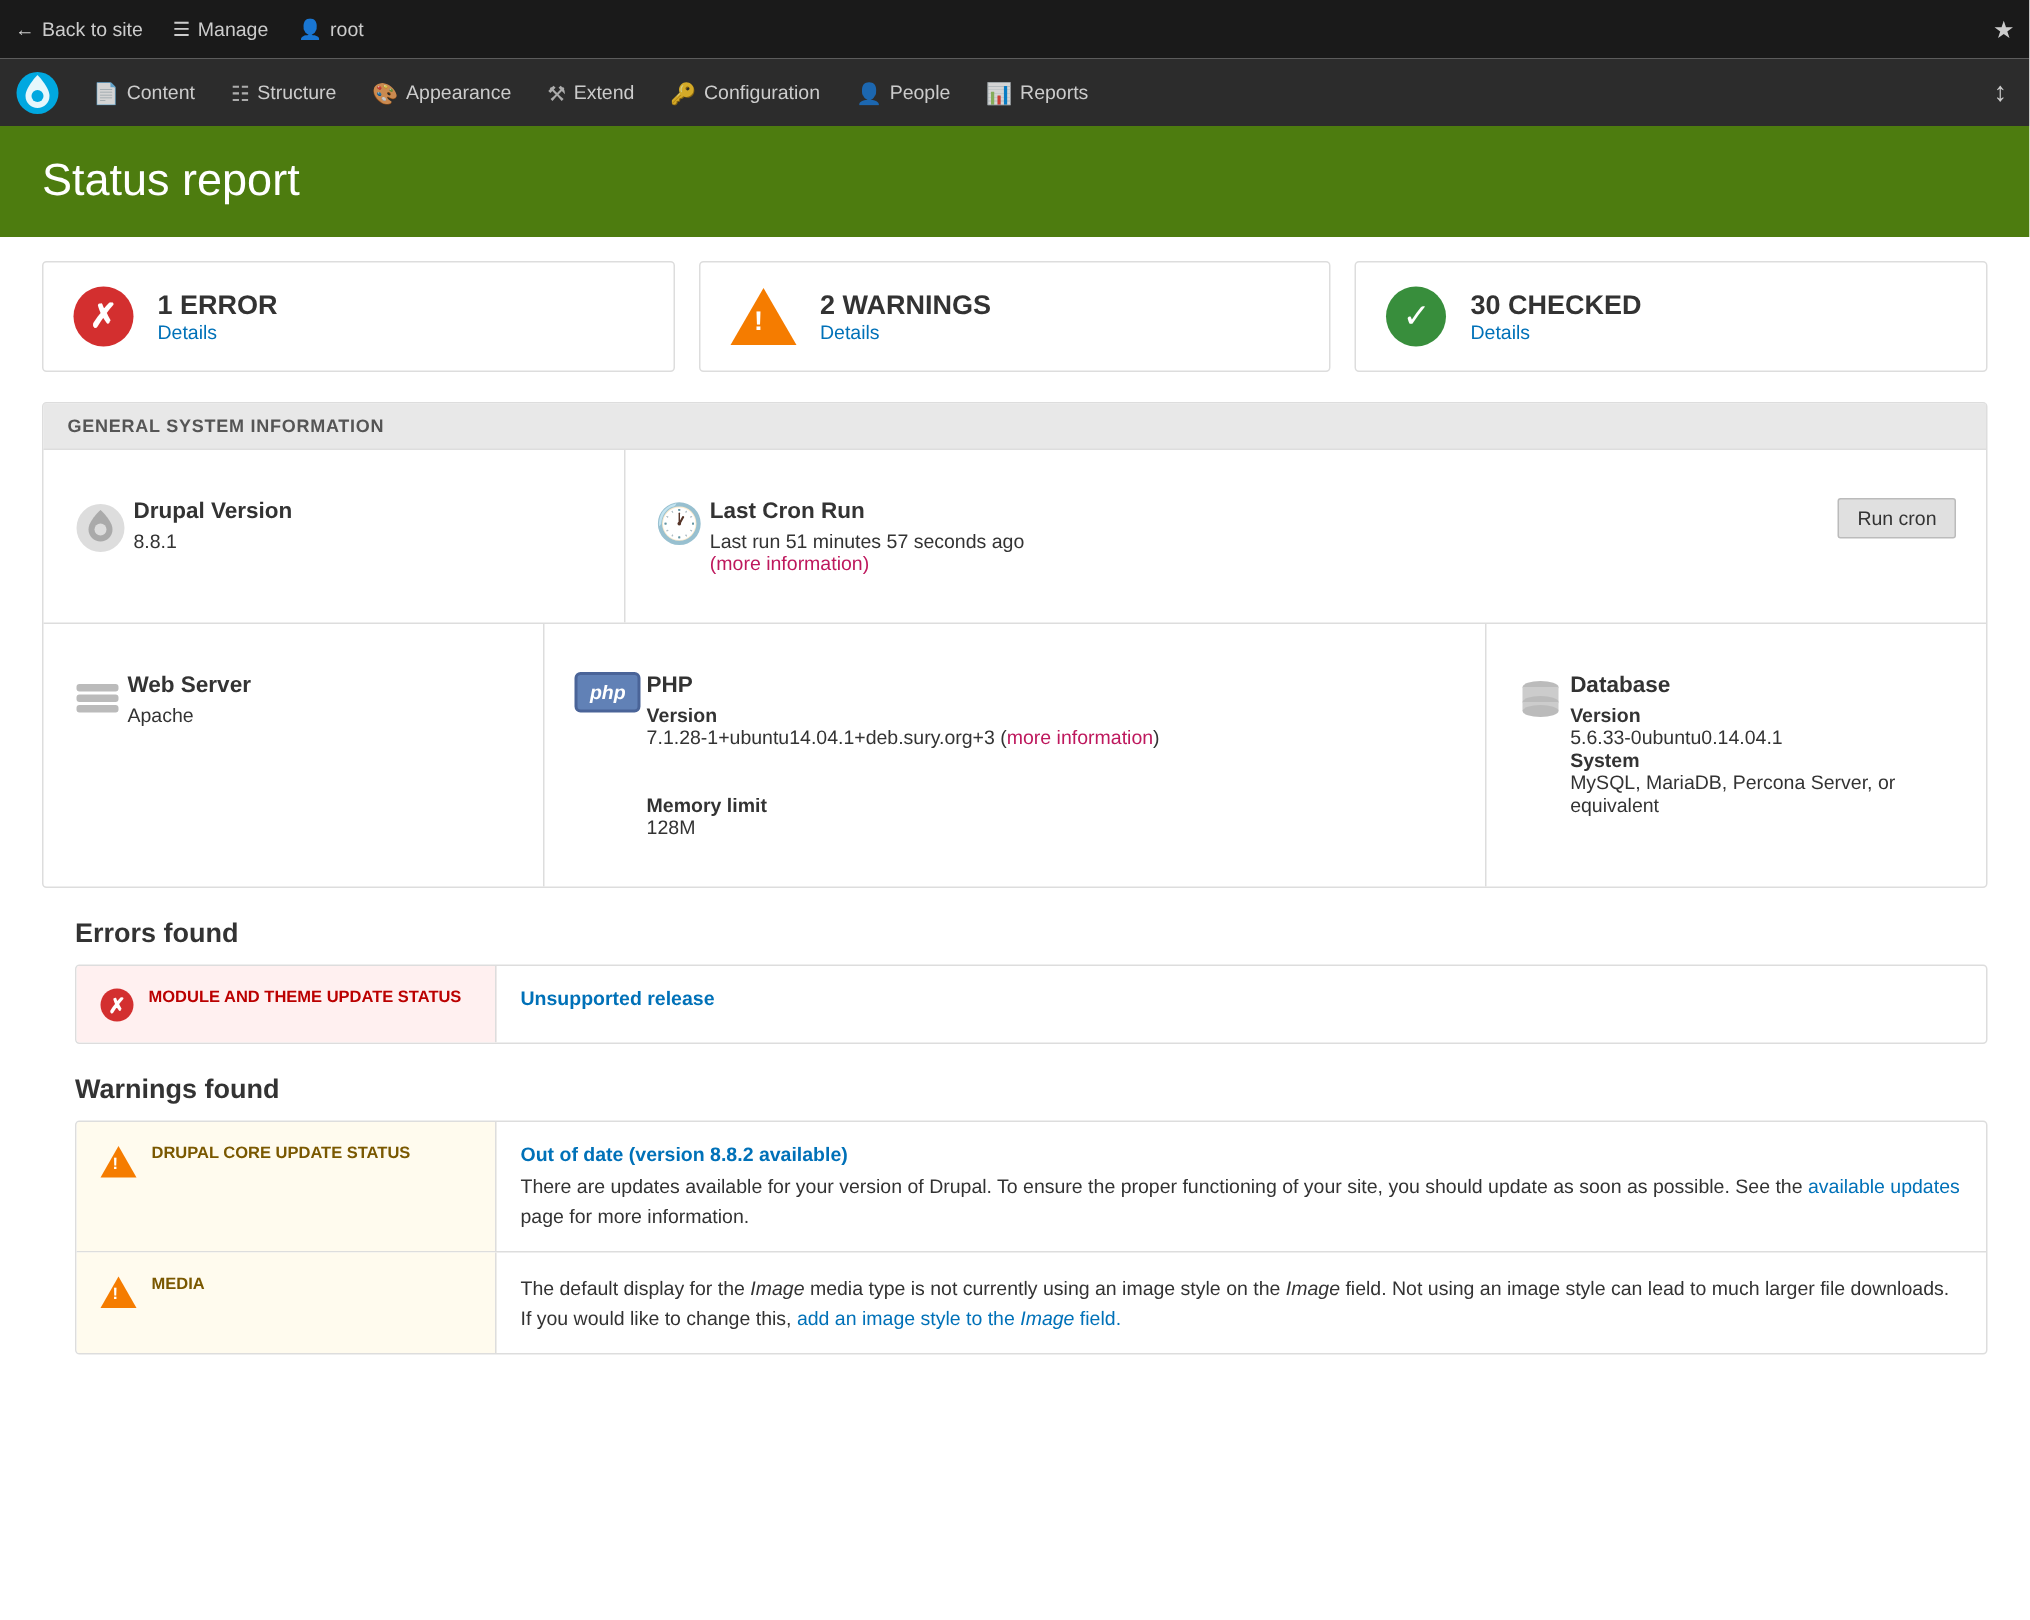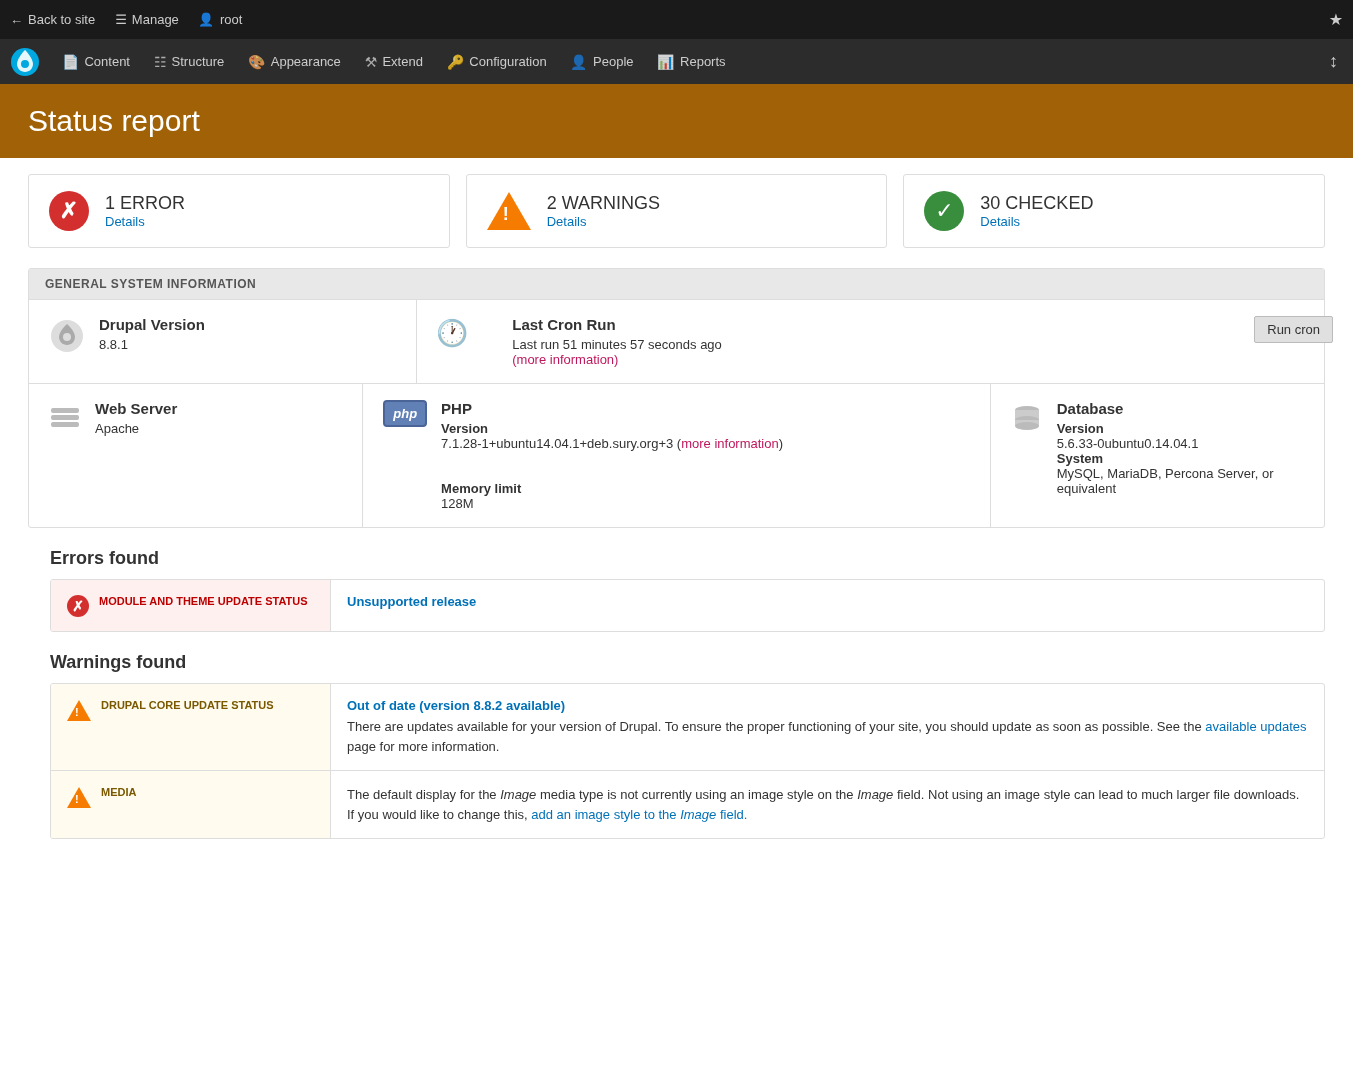--- a/index.html
+++ b/index.html
@@ -51,21 +51,21 @@
       padding: 0 12px;
       height: 45px;
       cursor: pointer;
       text-decoration: none;
     }
     .nav-item-icon { font-size: 14px; opacity: 0.8; }
     .nav-right { margin-left: auto; color: #ccc; padding: 0 10px; font-size: 18px; }
 
     
     .page-header {
-      background: #a16207;
+      background: #4d7c0f;
       padding: 20px 28px;
     }
     .page-header h1 {
       color: #fff;
       font-size: 30px;
       font-weight: 300;
     }
 
     
     .content {
@@ -91,21 +91,21 @@
       flex: 1;
       border: 1px solid #ddd;
       border-radius: 3px;
       display: flex;
       align-items: center;
       padding: 16px 20px;
       gap: 16px;
       background: #fff;
     }
     .summary-card .info { display: flex; flex-direction: column; }
-    .summary-card .count { font-size: 18px; font-weight: normal; color: #333; }
+    .summary-card .count { font-size: 18px; font-weight: bold; color: #333; }
     .summary-card .details-link { color: #0071b8; font-size: 13px; text-decoration: none; }
 
     
     .section {
       border: 1px solid #ddd;
       border-radius: 3px;
       margin-bottom: 20px;
     }
     .section-header {
       background: #e8e8e8;
@@ -114,24 +114,24 @@
       font-weight: bold;
       color: #555;
       letter-spacing: 0.5px;
       border-bottom: 1px solid #ddd;
     }
     .section-body {
       display: flex;
     }
     .section-cell {
       flex: 1;
-      padding: 16px 20px;
+      padding: 32px 20px;
       border-right: 1px solid #ddd;
       display: flex;
-      gap: 14px;
+      gap: 4px;
       align-items: flex-start;
     }
     .section-cell:last-child { border-right: none; }
     .section-row {
       display: flex;
       border-top: 1px solid #ddd;
     }
     .cell-icon {
       font-size: 28px;
       color: #aaa;
@@ -142,21 +142,20 @@
     .cell-title { font-size: 15px; font-weight: bold; margin-bottom: 4px; }
     .cell-value { font-size: 13px; color: #333; }
     .cell-value a { color: #be185d; text-decoration: none; }
 
     
     .run-cron-area {
       display: flex;
       align-items: flex-start;
       justify-content: space-between;
       width: 100%;
-      margin-left: 29px;
     }
     .btn {
       background: #e0e0e0;
       border: 1px solid #bbb;
       padding: 5px 12px;
       font-size: 13px;
       cursor: pointer;
       border-radius: 2px;
       color: #333;
       white-space: nowrap;

